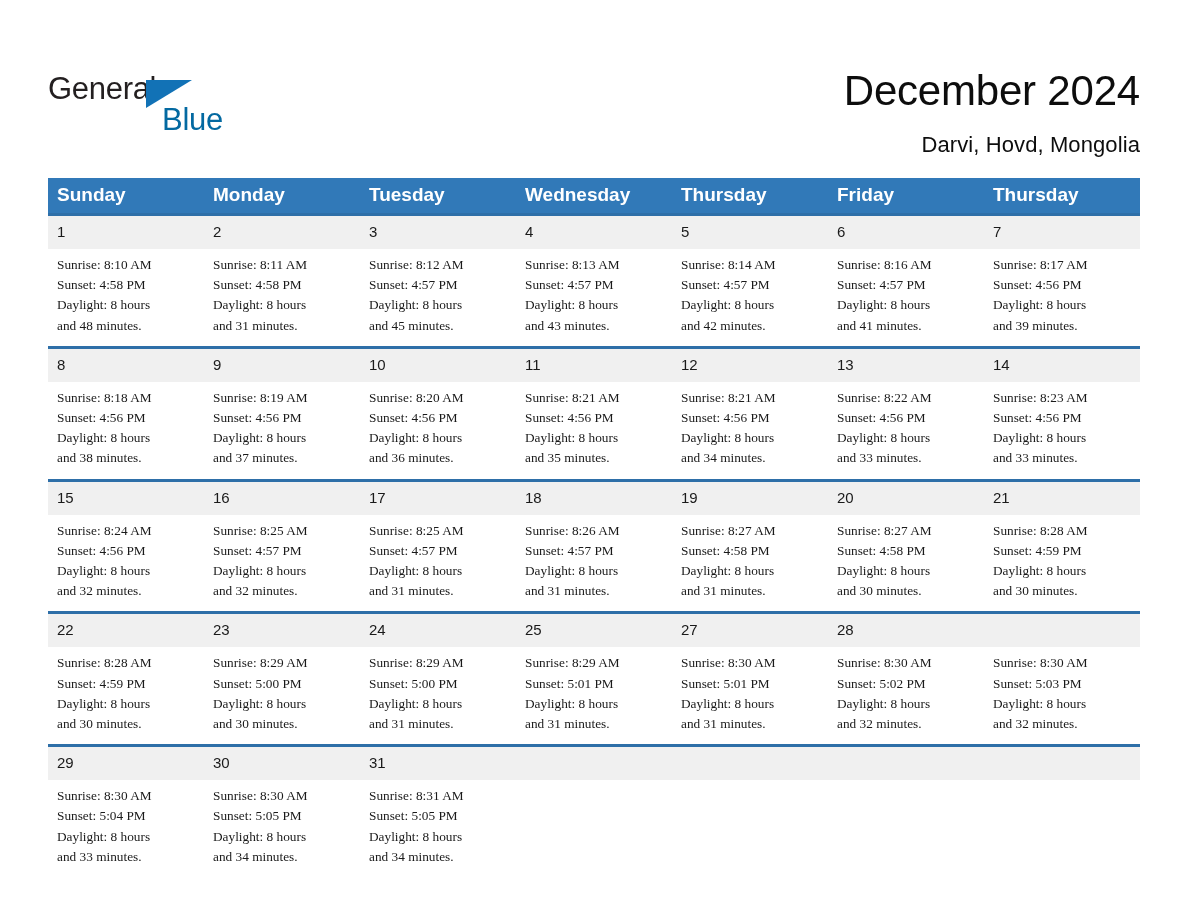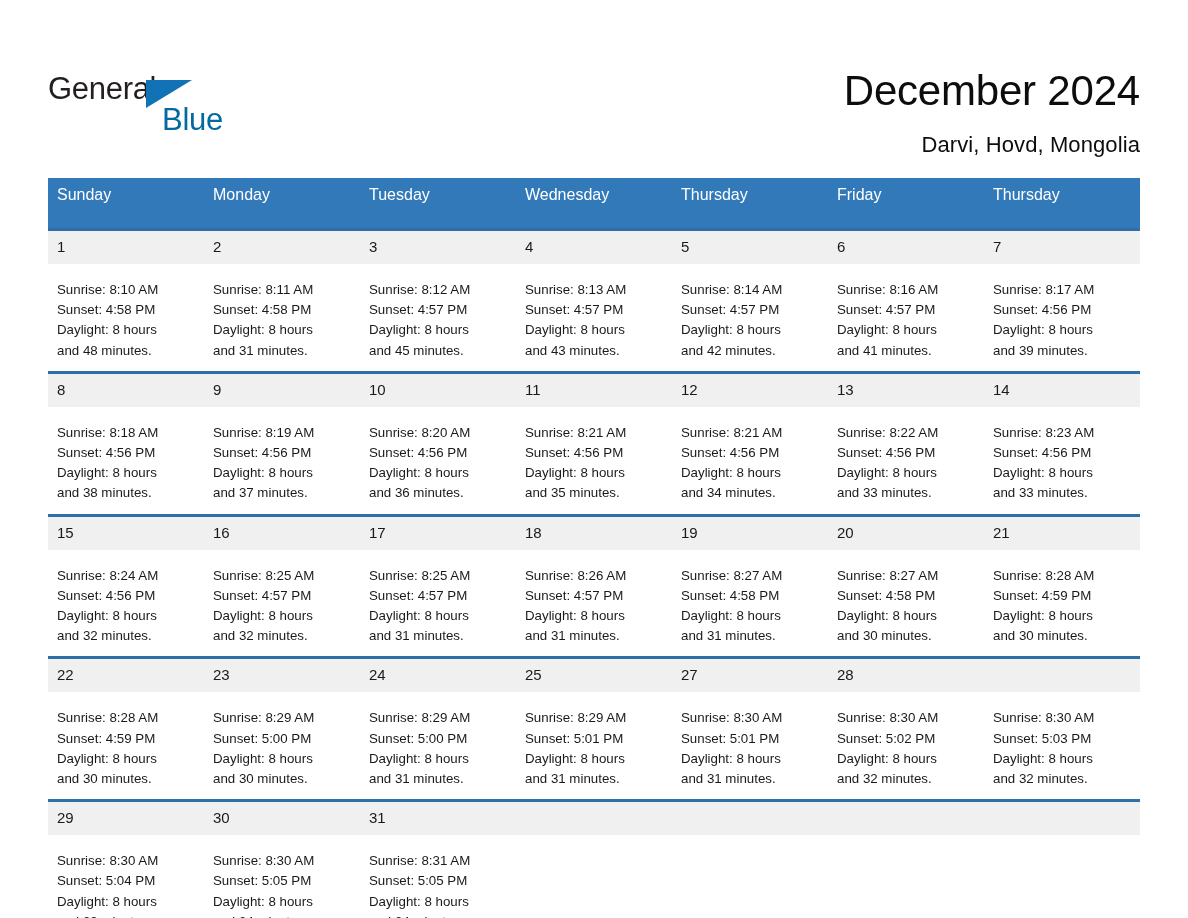--- a/index.html
+++ b/index.html
@@ -94,24 +94,24 @@
     width: 1092px;
   }
 
   .weekday-row {
     display: grid;
     grid-template-columns: repeat(7, 1fr);
     background: #3179b8;
   }
   .weekday {
     color: #ffffff;
-    font-size: 16px;
+    font-size: 19px;
     line-height: 18px;
-    padding: 8px 0 24px 9px;
-    font-weight: 400;
+    padding: 8px 0 9px 9px;
+    font-weight: 700;
   }
 
   .week {
     width: 100%;
   }
   .week-rule {
     height: 3px;
     background: #2e6fa8;
     width: 100%;
   }
@@ -126,21 +126,22 @@
     padding: 7px 0 8px 9px;
     color: #1a1a1a;
   }
   .detail-row {
     display: grid;
     grid-template-columns: repeat(7, 1fr);
     background: #ffffff;
     min-height: 96px;
   }
   .cell {
-    padding: 16px 10px 10px 9px;
+    padding: 6px 10px 10px 9px;
+    font-family: Liberation Serif, serif;
   }
   .cell .line {
     font-size: 13.3px;
     line-height: 20.2px;
     color: #1a1a1a;
     white-space: nowrap;
   }
   .week:first-child .week-rule { display: none; }
 </style>
 </head>

